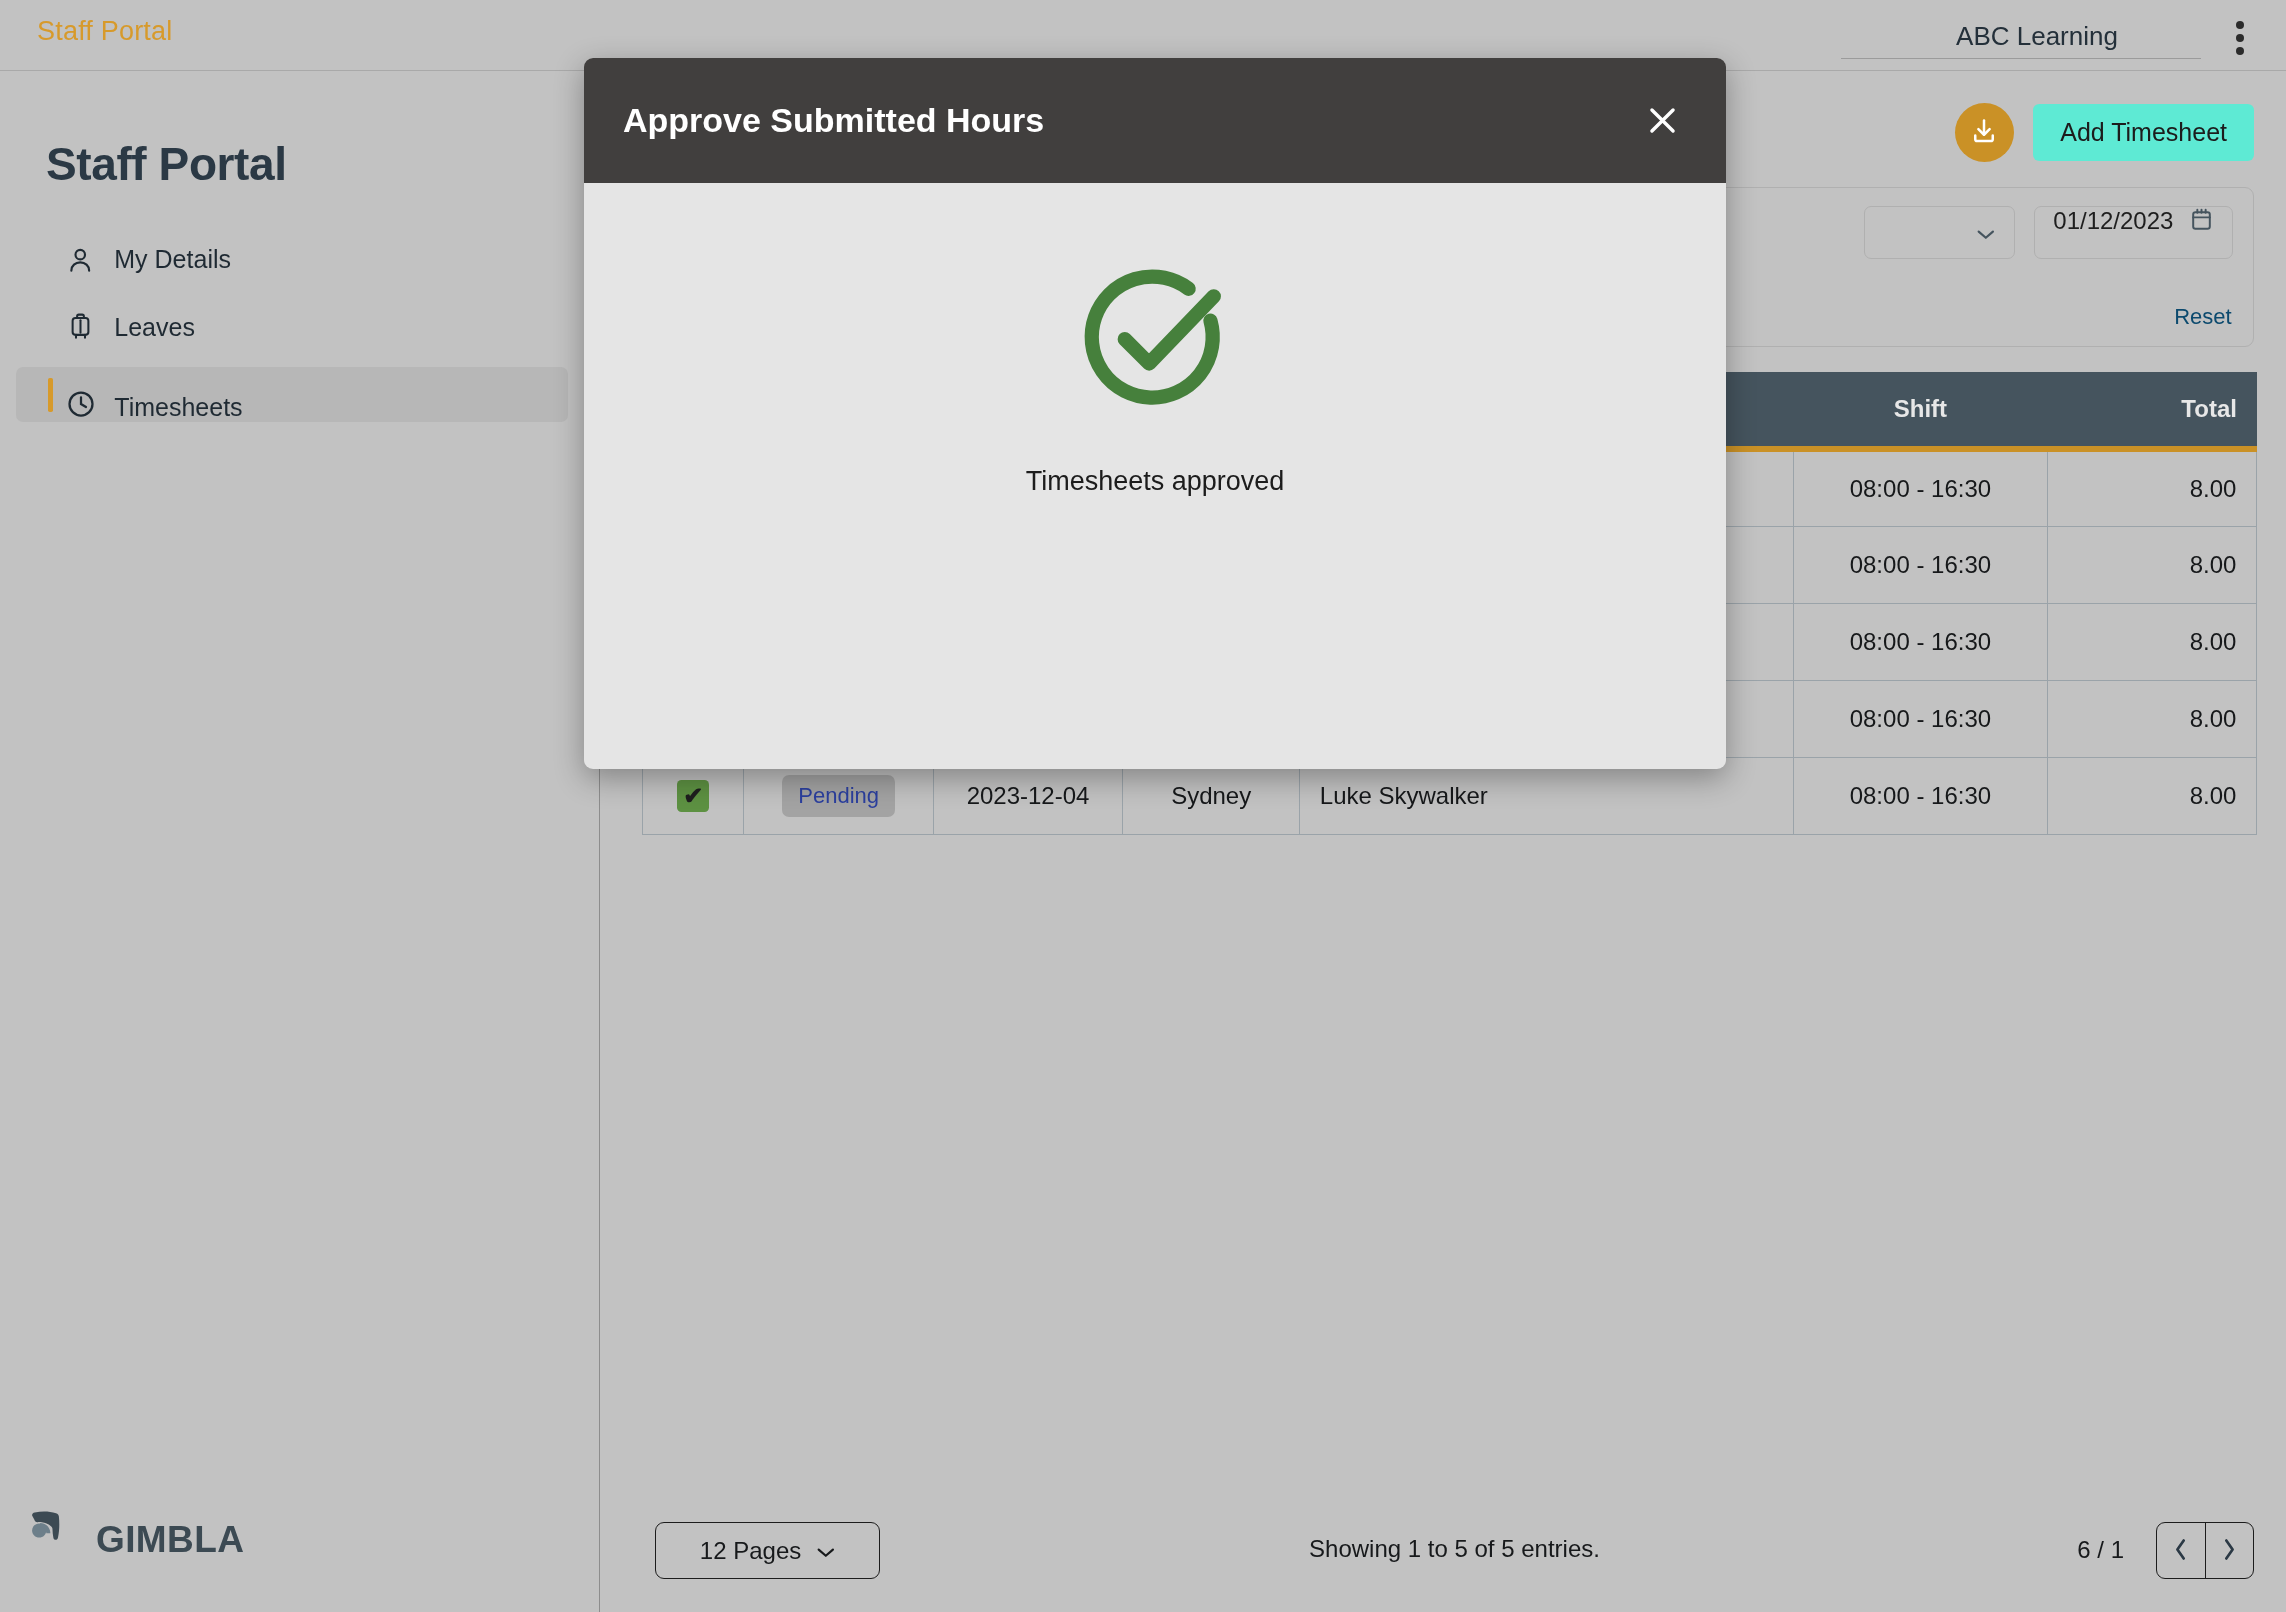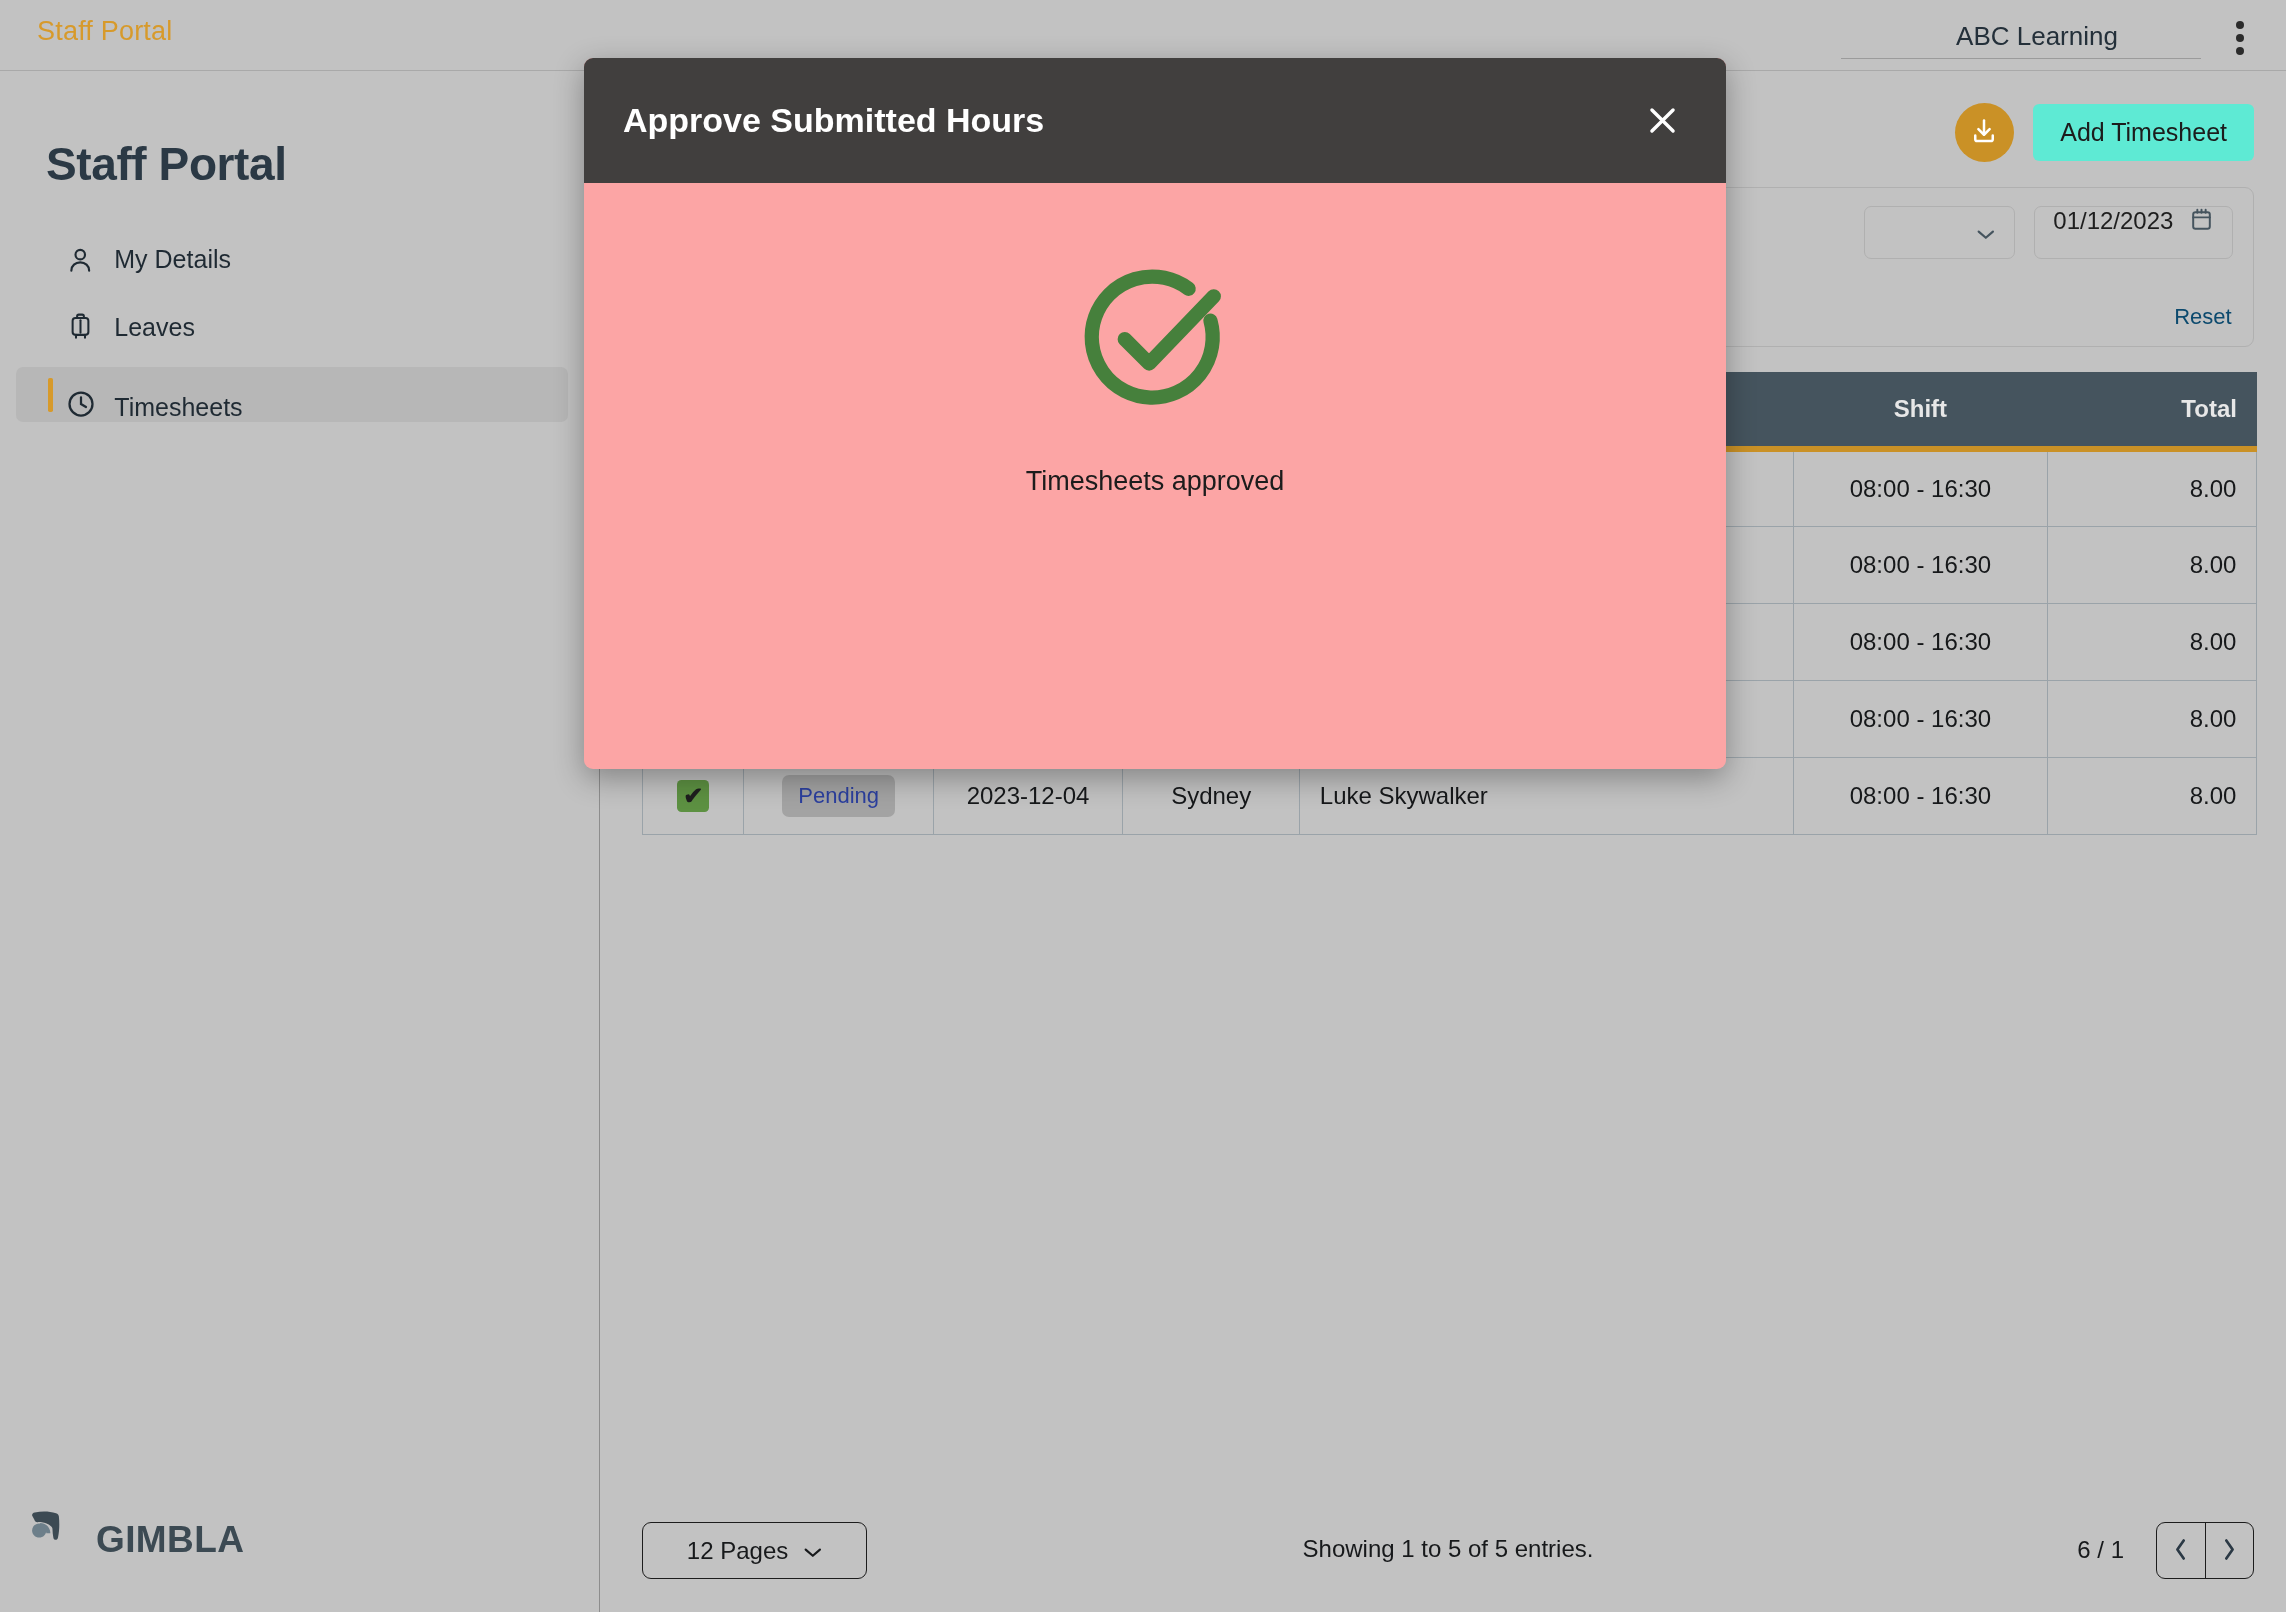--- a/index.html
+++ b/index.html
@@ -124,21 +124,21 @@
     display: inline-flex; align-items: center; justify-content: center;
     cursor: pointer;
   }
   .chk span { color: #1e1e1e; font-size: 24px; line-height: 1; font-weight: bold; }
   .badge {
     display: inline-block; background: #a3a3a3; color: #2b3f9e;
     font-size: 22px; border-radius: 7.1px; padding: 8px 16px;
   }
 
   
-  .pager { position: absolute; left: 41px; right: 32px; bottom: 34px; height: 57px; }
+  .pager { position: absolute; left: 54px; right: 32px; bottom: 34px; height: 57px; }
   .pages-select {
     position: absolute; left: 0; top: 0; height: 57px; width: 225px;
     border: 1.8px solid #1c1c1c; border-radius: 9px; background: transparent;
     display: flex; align-items: center; justify-content: center; gap: 14.3px;
     font-size: 24px; color: #17191b; cursor: pointer;
   }
   .showing {
     position: absolute; left: 0; right: 0; top: 12.5px; text-align: center;
     font-size: 24px; color: #17191b;
   }
@@ -153,21 +153,21 @@
   }
   .nav-btns button:first-child { border-right: 1.8px solid #1c1c1c; }
 
   
   .modal-overlay {
     position: absolute; left: 0; top: 0; width: 2287px; height: 1613px;
     pointer-events: none;
   }
   .modal {
     position: absolute; left: 584px; top: 58px; width: 1142px; height: 711px;
-    background: #fca5a5; border-radius: 9px;
+    background: #e5e5e5; border-radius: 9px;
     box-shadow: 0 9px 30px rgba(0,0,0,.32);
     overflow: hidden; pointer-events: auto;
   }
   .modal-head {
     height: 125px; background: #413f3e; display: flex; align-items: center;
     justify-content: space-between; padding: 0 39px;
   }
   .modal-title { font-size: 34px; font-weight: bold; color: #ffffff; }
   .modal-close {
     background: transparent; border: none; cursor: pointer; padding: 5.3px;

